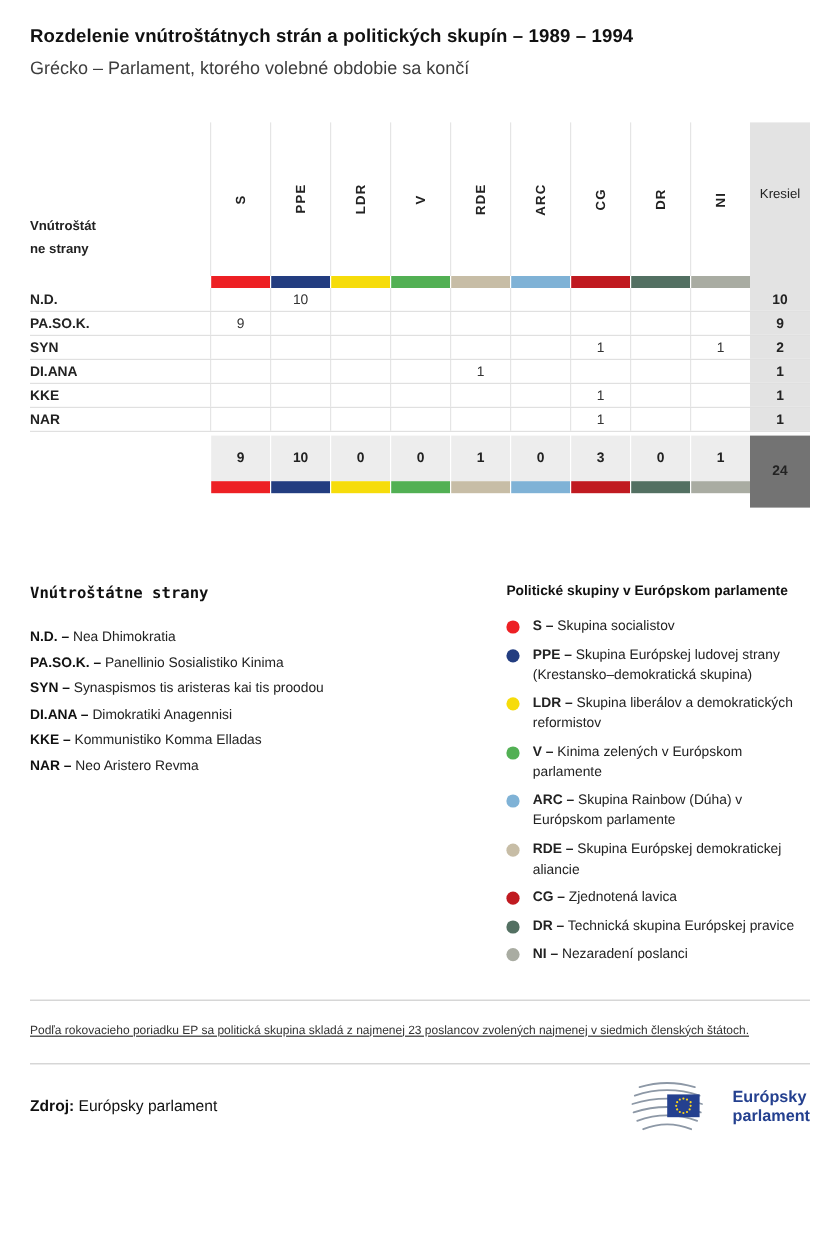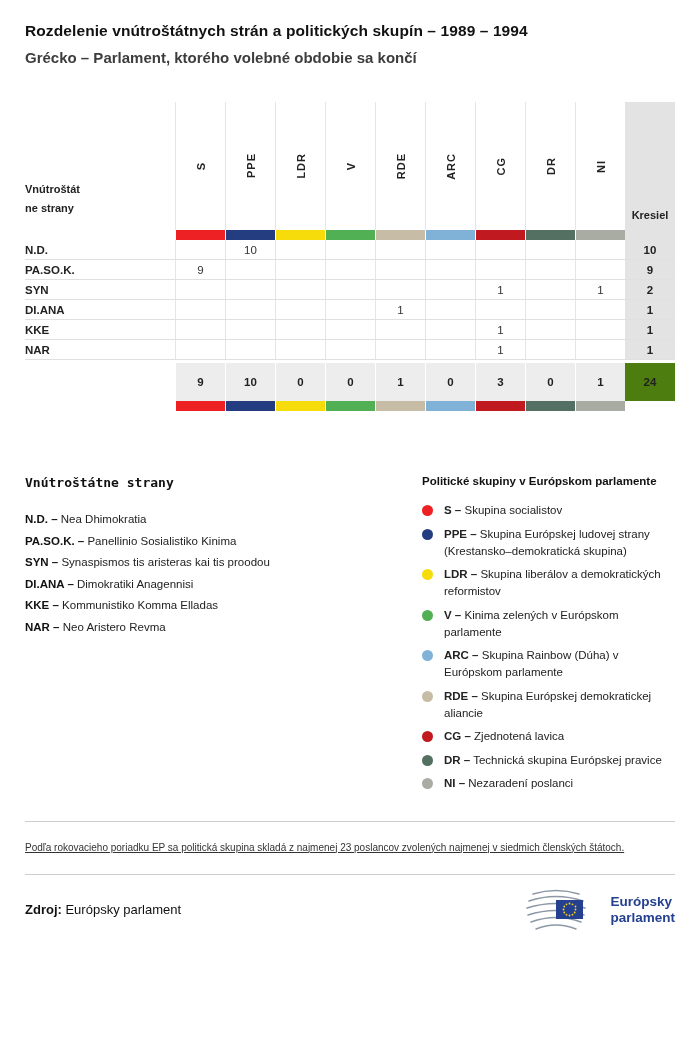--- a/index.html
+++ b/index.html
@@ -5,57 +5,57 @@
   * { box-sizing: border-box; margin: 0; padding: 0; }
   html, body { width: 700px; }
   body {
     width: 700px; height: 1042px; overflow: hidden;
     background: #ffffff; color: #1a1a1a;
     font-family: "Liberation Sans", sans-serif;
   }
   .page { padding: 16px 25px 0 25px; }
 
   h1 { font-size: 15.5px; font-weight: bold; color: #111; margin-top: 6px; letter-spacing: 0.1px; }
-  h2 { font-size: 15px; font-weight: bold; color: #3d3d3d; margin-top: 9px; }
+  h2 { font-size: 15px; font-weight: normal; color: #3d3d3d; margin-top: 9px; }
 
   
   .table { margin-top: 36px; width: 650px; }
   .trow { display: flex; align-items: stretch; }
   .cell { position: relative; }
   .namecol { width: 150px; flex: 0 0 150px; }
   .groupcol { width: 50px; flex: 0 0 50px; border-left: 1px solid #e5e5e5;
               display: flex; align-items: center; justify-content: center; }
   .seatcol { width: 50px; flex: 0 0 50px; background: #e3e3e3; }
 
   .thead { height: 128px; }
   .thead .headname { display: flex; align-items: flex-end; padding-bottom: 12px; }
   .headname-label { display: inline-block; width: 58px; font-weight: bold; font-size: 11px;
                     line-height: 1.75; overflow-wrap: anywhere; color: #222; }
   .vtext { writing-mode: vertical-rl; transform: rotate(180deg);
            font-weight: bold; font-size: 11px; letter-spacing: 1px; color: #222; }
-  .headseat { display: flex; align-items: flex-end; justify-content: center;
-              padding-bottom: 9px; font-weight: bold; font-size: 11px; color: #222; }
+  .headseat { display: flex; align-items: center; justify-content: center;
+              padding-bottom: 9px; font-weight: normal; font-size: 11px; color: #222; }
 
   .barrow { height: 10px; }
   .barrow .groupcol { border-left: 1px solid #ffffff; padding: 0; }
   .bar { width: 100%; height: 100%; }
 
   .datarow { height: 20px; border-bottom: 1px solid #e0e0e0; }
   .partyname { display: flex; align-items: center; font-weight: bold; font-size: 11.5px; color: #222; }
   .valcell { font-size: 11.5px; color: #333; }
   .seatval { display: flex; align-items: center; justify-content: center;
              font-weight: bold; font-size: 11.5px; color: #222; }
 
   .totalrow { margin-top: 3px; }
   .totalcol { width: 50px; flex: 0 0 50px; display: flex; flex-direction: column;
               border-left: 1px solid #ffffff; }
   .totalnum { height: 38px; background: #ededed; display: flex; align-items: center;
               justify-content: center; font-weight: bold; font-size: 11.5px; color: #222; }
   .totalbar { height: 10px; }
-  .totalseat { width: 50px; flex: 0 0 50px; height: 38px; background: #4d7c0f;
+  .totalseat { width: 50px; flex: 0 0 50px; height: 60px; background: #737373;
                display: flex; align-items: center; justify-content: center;
                font-weight: bold; font-size: 11.5px; color: #222; }
 
   
   .legends { display: flex; margin-top: 64px; }
   .legend-left { width: 397px; flex: 0 0 397px; }
   .legend-left-heading { font-family: "DejaVu Sans Mono", monospace; font-weight: bold;
                          font-size: 13px; color: #111; }
   .legend-left-items { margin-top: 23px; }
   .lp-item { font-size: 11.5px; color: #222; margin-bottom: 9.5px; }

